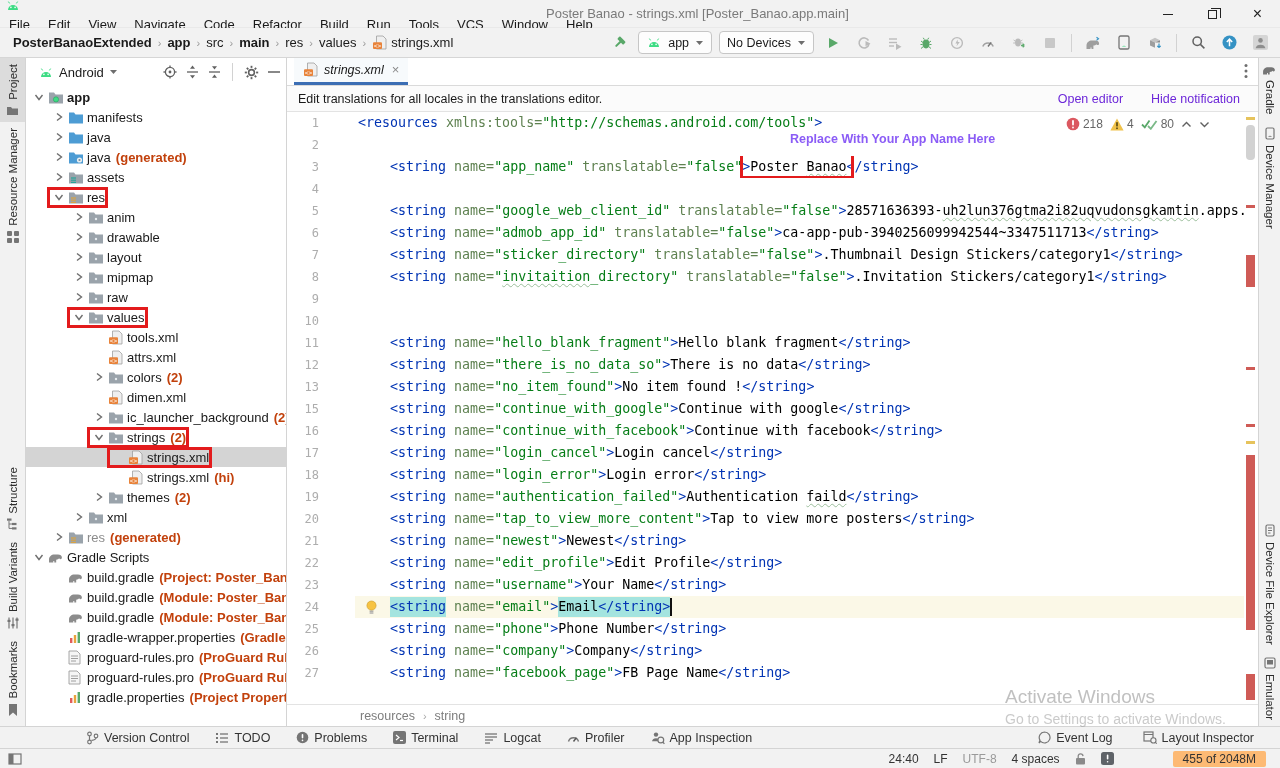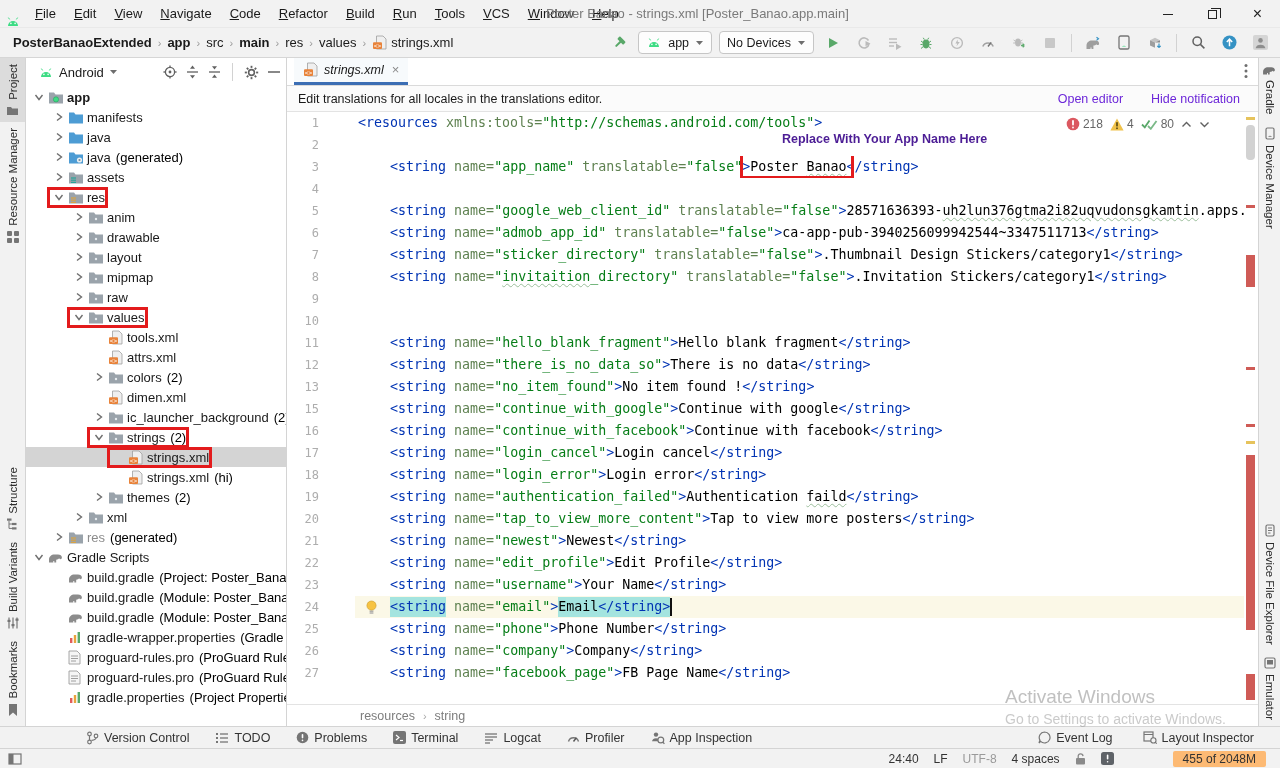--- a/index.html
+++ b/index.html
@@ -1,21 +1,21 @@
 <!DOCTYPE html>
 <html><head>
 <meta charset="utf-8">
 <style>
   * { margin:0; padding:0; box-sizing:border-box; }
   html,body { width:1280px; height:768px; overflow:hidden; }
   body { font-family:"Liberation Sans", sans-serif; background:#fff; color:#1a1a1a; position:relative; }
   #app { position:absolute; inset:0; width:1280px; height:768px; background:#f2f2f2; }
 
   
-  .titlebar { height:28px; background:#f2f2f2; display:flex; align-items:flex-end; position:relative; border-bottom:1px solid #e9e9e9; }
+  .titlebar { height:28px; background:#f2f2f2; display:flex; align-items:flex-start; position:relative; border-bottom:1px solid #e9e9e9;flex-direction:column; }
   .titlebar .logo { width:26px; display:flex; justify-content:center; }
   .menubar { display:flex; height:100%; align-items:center; }
   .menu-item { display:block; padding:0 9px; font-size:13px; line-height:27px; cursor:default; }
   .menu-item::first-letter { text-decoration:underline; }
   .win-title { position:absolute; left:546px; top:0; line-height:28px; font-size:13px; color:#7a7a7a; white-space:nowrap; }
   .winbtns { position:absolute; right:0; top:0; height:28px; display:flex; }
   .winbtn { width:45px; height:28px; display:flex; align-items:center; justify-content:center; font-size:14px; color:#222; }
   .minbar { width:10px; height:1px; background:#222; display:inline-block; }
   .maxbox { width:9px; height:9px; border:1px solid #222; display:inline-block; position:relative; }
   .maxbox::before{ content:""; position:absolute; left:2px; top:-3px; width:9px; height:9px; border:1px solid #222; border-left:none; border-bottom:none; }
@@ -50,21 +50,21 @@
   .projpanel { width:261px; flex:none; background:#fff; border-right:1px solid #d4d4d4; display:flex; flex-direction:column; overflow:hidden; }
   .proj-head { height:28px; flex:none; display:flex; align-items:center; padding:0 6px 0 12px; gap:5px; font-size:13px; }
   .proj-head .ph-icons { margin-left:auto; display:flex; align-items:center; gap:9px; }
   .proj-tree { flex:1; overflow:hidden; padding-top:1px; }
   .trow { height:20px; display:flex; align-items:center; font-size:13px; white-space:nowrap; }
   .trow.sel { background:#d4d4d4; }
   .chevslot { width:18px; flex:none; display:flex; align-items:center; justify-content:center; }
   .ticon { width:18px; flex:none; display:flex; align-items:center; justify-content:flex-start; }
   .tlabel { padding-left:1px; }
   .tlabel.b { font-weight:bold; }
-  .tsuffix { color:#000000; padding-left:5px; }
+  .tsuffix { color:#c2410c; padding-left:5px;font-weight:bold; }
   .grey .tlabel { color:#8c8c8c; }
   .rowbox { display:inline-flex; align-items:center; }
   .rowbox.red { outline:3px solid #e31b1c; outline-offset:0px; }
 
   
   .editorcol { flex:1; display:flex; flex-direction:column; background:#fff; overflow:hidden; position:relative; }
   .tabbar { height:28px; flex:none; border-bottom:1px solid #dadada; display:flex; align-items:flex-end; position:relative; background:#fff; }
   .edtab { margin-left:7px; height:28px; display:flex; align-items:center; gap:6px; padding:0 9px; background:#f7fafc; border-bottom:3px solid #3c6eb4; font-size:12.5px; font-style:italic; }
   .edtab .x { color:#8a8a8a; font-style:normal; font-size:13px; padding-left:2px; }
   .kebab { position:absolute; right:10px; top:5px; }
@@ -80,21 +80,21 @@
   .lcode { flex:1; position:relative; white-space:pre; overflow:hidden; font-family:"DejaVu Sans Mono", monospace; font-size:13.3px; line-height:22px; padding-left:3px; color:#000; }
   .lcode.caretline { background:#fbf8e7; }
   .lt { position:relative; z-index:2; }
   .tk-tag { color:#0033b3; }
   .tk-attr { color:#5e8150; }
   .tk-val { color:#067d17; }
   .typo { text-decoration:underline wavy #9cbe9c 1px; text-underline-offset:2px; }
   .selrect { position:absolute; top:1px; height:20px; background:#a4e4df; z-index:1; }
   .caretbar { position:absolute; top:2px; width:1.6px; height:18px; background:#111; z-index:3; }
   .annotbox { position:absolute; top:-3px; height:26px; border:3px solid #e31b1c; z-index:4; }
-  .annotlabel { position:absolute; font-size:12.5px; font-weight:bold; color:#4c1d95; z-index:4; white-space:nowrap; }
+  .annotlabel { position:absolute; font-size:12.5px; font-weight:bold; color:#8b5cf6; z-index:4; white-space:nowrap;margin-left:8px; }
   .bulb { position:absolute; left:10px; top:4px; z-index:3; }
 
   .inspect-widget { position:absolute; top:5px; right:48px; display:flex; align-items:center; gap:7px; font-size:12px; color:#666; z-index:5; background:transparent; }
   .iw-item { display:flex; align-items:center; gap:3px; }
 
   .stripecol { width:14px; flex:none; position:relative; background:#fff; }
   .smark { position:absolute; left:2px; width:9px; }
 
   .edcrumbs { height:22px; flex:none; border-top:1px solid #e3e3e3; display:flex; align-items:center; gap:8px; font-size:12.5px; color:#7d7d7d; padding-left:73px; background:#fff; }
   .edcrumbs .sep { color:#a8a8a8; font-size:11px; }

